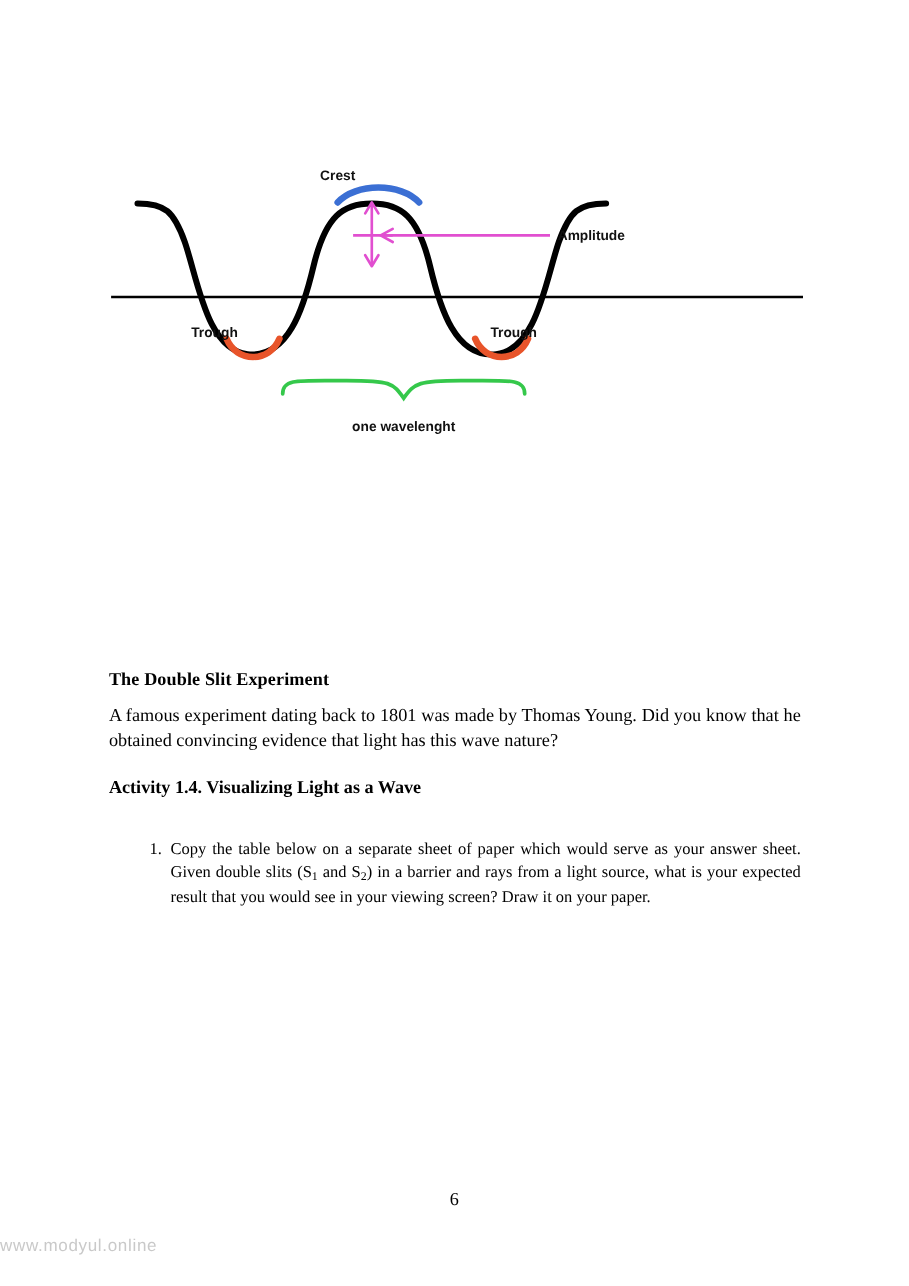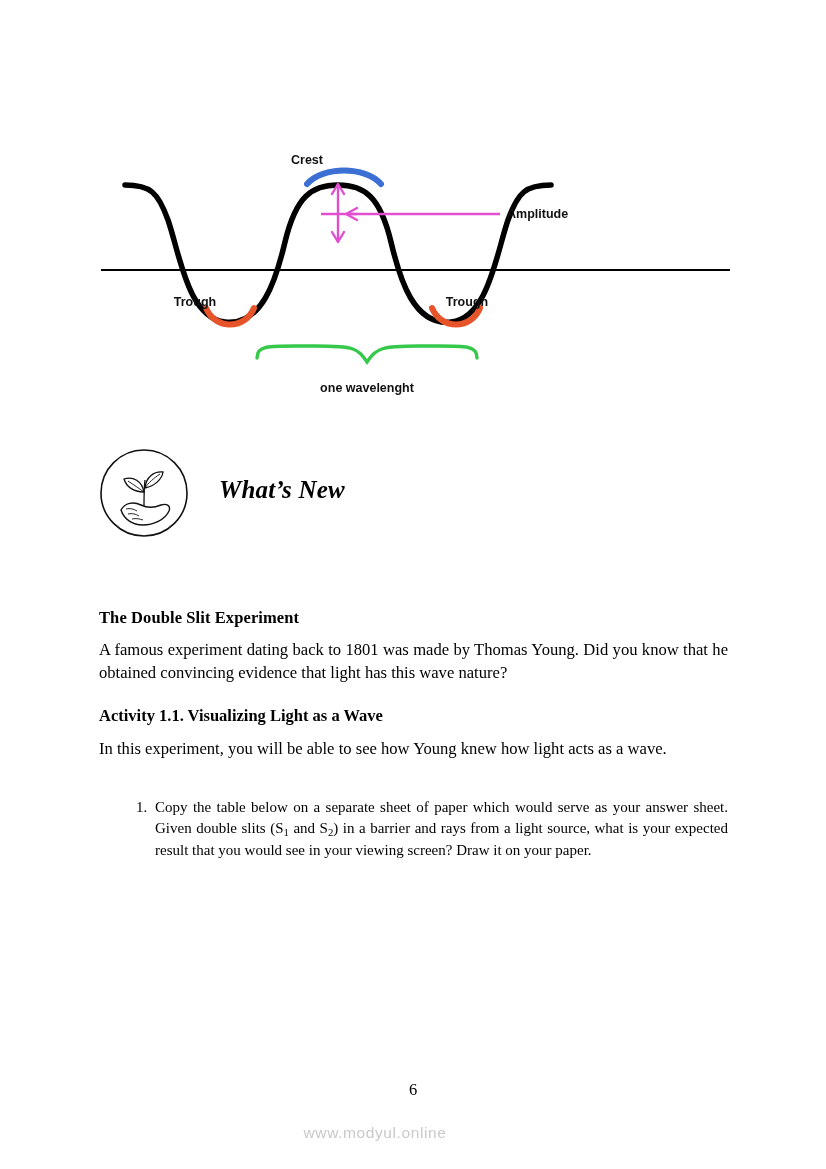--- a/index.html
+++ b/index.html
@@ -110,21 +110,20 @@
     top: 1080px;
     width: 826px;
     text-align: center;
     font-size: 16.5px;
   }
   .watermark {
     position: absolute;
     left: 0;
     top: 1124px;
     width: 750px;
-    text-align: center;
     font-family: "Liberation Sans", sans-serif;
     font-size: 15.5px;
     color: #c9c9c9;
     letter-spacing: 0.6px;
   }
 </style>
 </head>
 <body>
 
 <div class="page">
@@ -168,48 +167,26 @@
                C 318 216, 332 214, 332 228" fill="none" stroke="#35c84b" stroke-width="3.4" stroke-linecap="round" transform="translate(60,0)"></path>
 
       <text class="fig-label" x="222" y="34" text-anchor="middle">Crest</text>
       <text class="fig-label" x="422" y="88">Amplitude</text>
       <text class="fig-label" x="110" y="176" text-anchor="middle">Trough</text>
       <text class="fig-label" x="382" y="176" text-anchor="middle">Trough</text>
       <text class="fig-label" x="282" y="262" text-anchor="middle">one wavelenght</text>
     </svg>
   </div>
 
-  <div class="whatsnew">
-    <div class="wn-badge">
-      <svg width="90" height="90" viewBox="0 0 90 90" xmlns="http://www.w3.org/2000/svg">
-        <circle cx="45" cy="45" r="43" fill="none" stroke="#111111" stroke-width="1.6"></circle>
-
-        <path d="M45 58 C 45 48, 45 40, 46 32" fill="none" stroke="#111111" stroke-width="1.3"></path>
-
-        <path d="M45 44 C 34 44, 27 38, 25 31 C 34 28, 43 33, 45 44 Z" fill="none" stroke="#111111" stroke-width="1.3"></path>
-        <path d="M29 33 C 35 37, 41 41, 45 44" fill="none" stroke="#111111" stroke-width="0.9"></path>
-
-        <path d="M46 40 C 56 38, 63 31, 64 24 C 55 23, 47 29, 46 40 Z" fill="none" stroke="#111111" stroke-width="1.3"></path>
-        <path d="M61 26 C 55 30, 49 35, 46 40" fill="none" stroke="#111111" stroke-width="0.9"></path>
-
-        <path d="M22 62 C 26 55, 34 53, 42 57 C 48 60, 55 60, 62 57 C 68 55, 72 58, 70 63 C 66 72, 54 77, 44 77 C 33 77, 25 71, 22 62 Z" fill="none" stroke="#111111" stroke-width="1.4"></path>
-        <path d="M27 61 C 31 60, 35 61, 38 63" fill="none" stroke="#111111" stroke-width="0.9"></path>
-        <path d="M29 66 C 33 65, 37 66, 40 68" fill="none" stroke="#111111" stroke-width="0.9"></path>
-        <path d="M33 71 C 37 70, 41 71, 44 72" fill="none" stroke="#111111" stroke-width="0.9"></path>
-      </svg>
-    </div>
-    <div class="wn-title">What’s New</div>
-  </div>
 
   <div class="content">
     <h2 class="sec">The Double Slit Experiment</h2>
     <p class="para">A famous experiment dating back to 1801 was made by Thomas Young. Did you know that he obtained convincing evidence that light has this wave nature?</p>
 
-    <h3 class="act">Activity 1.1. Visualizing Light as a Wave</h3>
-    <p class="para">In this experiment, you will be able to see how Young knew how light acts as a wave.</p>
+    <h3 class="act">Activity 1.4. Visualizing Light as a Wave</h3>
 
     <ol class="steps">
       <li><span>Copy the table below on a separate sheet of paper which would serve as your answer sheet. Given double slits (S</span><span class="sub">1</span><span> and S</span><span class="sub">2</span><span>) in a barrier and rays from a light source, what is your expected result that you would see in your viewing screen? Draw it on your paper.</span></li>
     </ol>
   </div>
 
   <div class="page-number">6</div>
   <div class="watermark">www.modyul.online</div>
 
 </div>

